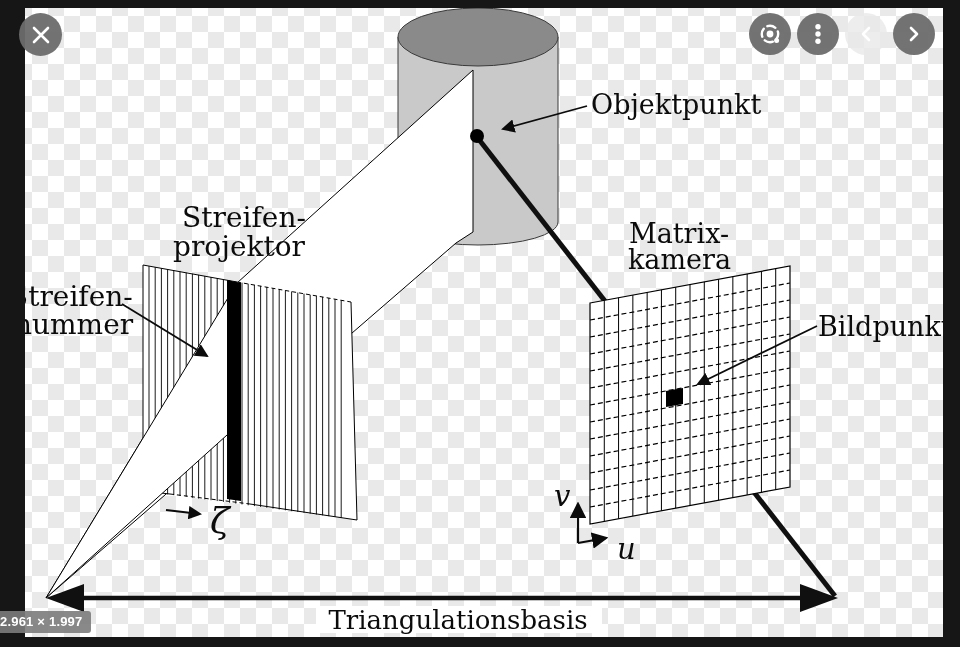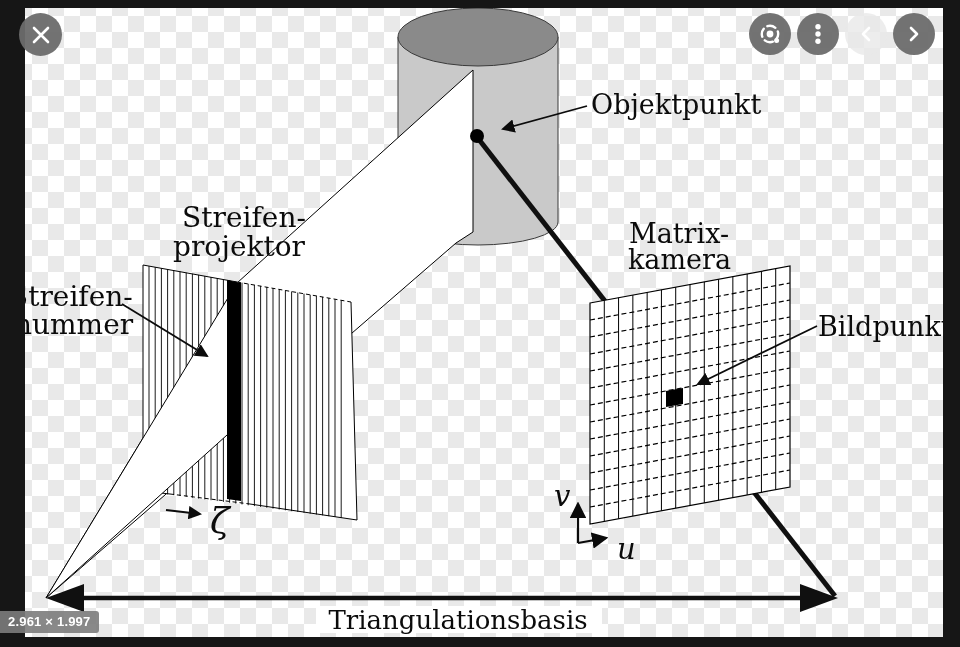--- a/index.html
+++ b/index.html
@@ -18,21 +18,21 @@
   #bar-bottom{left:0;top:637px;width:960px;height:10px;}
   .circle-btn{position:absolute;width:42px;height:42px;border-radius:50%;
               display:flex;align-items:center;justify-content:center;
               z-index:8;cursor:pointer;}
   .btn-dark{background:rgba(108,108,108,0.95);}
   .btn-disabled{background:rgba(233,233,233,0.82);}
   #diagram-svg{position:absolute;left:0;top:0;z-index:2;}
   #dim-badge{position:absolute;left:0;top:611px;z-index:9;
              background:rgba(124,124,124,0.9);color:#fff;
              font-size:13px;font-weight:bold;letter-spacing:.2px;
-             padding:3px 9px 4px 8px;border-radius:0 3px 3px 0;}
+             padding:3px 9px 4px 0;border-radius:0 3px 3px 0;}
   text{font-family:"DejaVu Serif","Liberation Serif",serif;fill:#0b0b0b;}
   .ital{font-style:italic;}
 </style>
 </head>
 <body>
 
 <div id="stage">
 
   <svg id="diagram-svg" width="960" height="647" viewBox="0 0 960 647">
     <defs>

